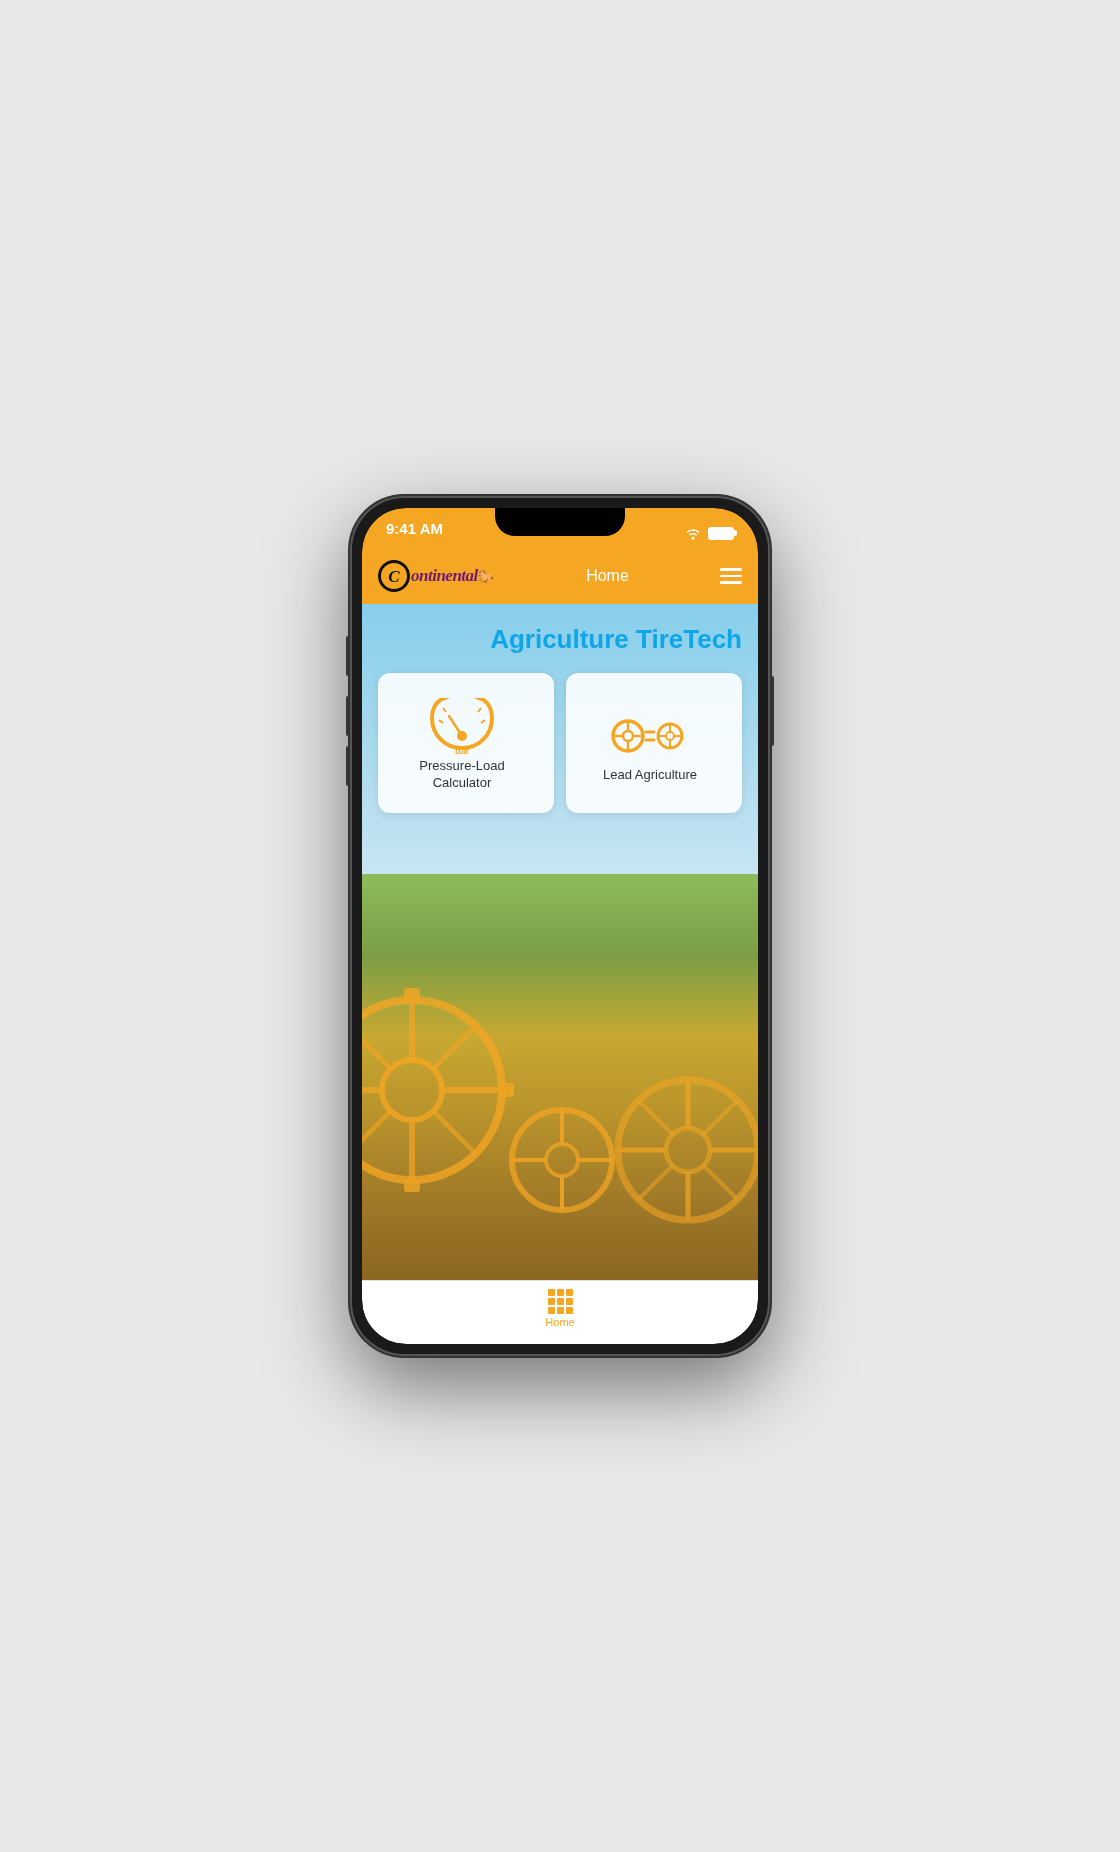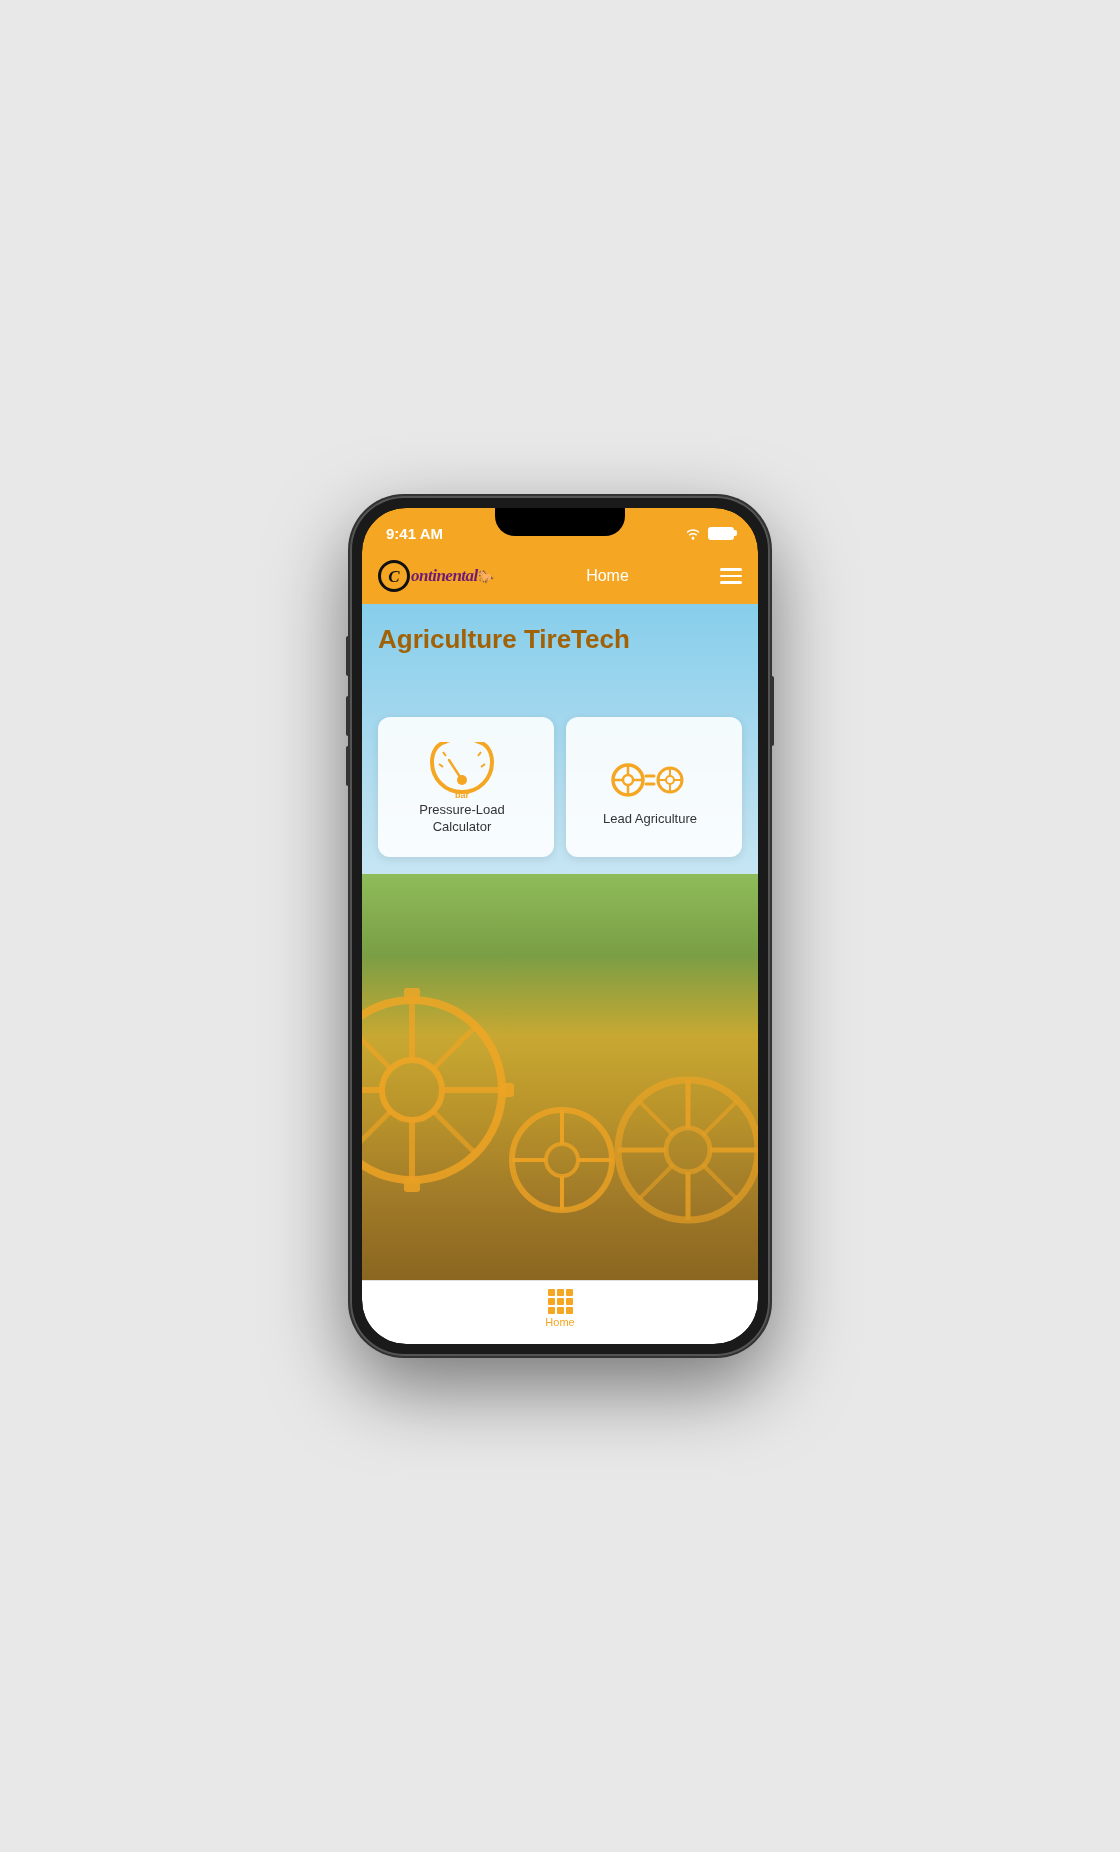--- a/index.html
+++ b/index.html
@@ -65,21 +65,20 @@
       flex-direction: column;
       overflow: hidden;
       border-radius: 44px;
     }
 
     
     .status-bar {
       background: #F5A623;
       display: flex;
       justify-content: space-between;
-      align-items: center;
       padding: 12px 24px 6px 24px;
       min-height: 44px;
       gap: 32px;
     }
 
     .status-time {
       color: white;
       font-size: 15px;
       font-weight: 600;
     }
@@ -212,24 +211,24 @@
     .content-overlay {
       position: relative;
       z-index: 2;
       padding: 20px 16px 10px 16px;
       height: 100%;
       display: flex;
       flex-direction: column;
     }
 
     .app-title {
-      text-align: left;
+      text-align: right;
       font-size: 26px;
       font-weight: 800;
-      color: #a16207;
+      color: #0ea5e9;
       margin-bottom: 18px;
     }
 
     .cards-grid {
       display: grid;
       grid-template-columns: 1fr 1fr;
       gap: 12px;
       margin-bottom: 10px;
     }
 
@@ -237,21 +236,20 @@
       background: rgba(255, 255, 255, 0.88);
       border-radius: 12px;
       padding: 20px 20px 16px 12px;
       display: flex;
       flex-direction: column;
       align-items: center;
       cursor: pointer;
       box-shadow: 0 2px 8px rgba(0,0,0,0.1);
       min-height: 140px;
       justify-content: center;
-      margin-top: 44px;
     }
 
     .card-icon {
       height: 60px;
       display: flex;
       align-items: center;
       justify-content: center;
     }
 
     .card-label {

